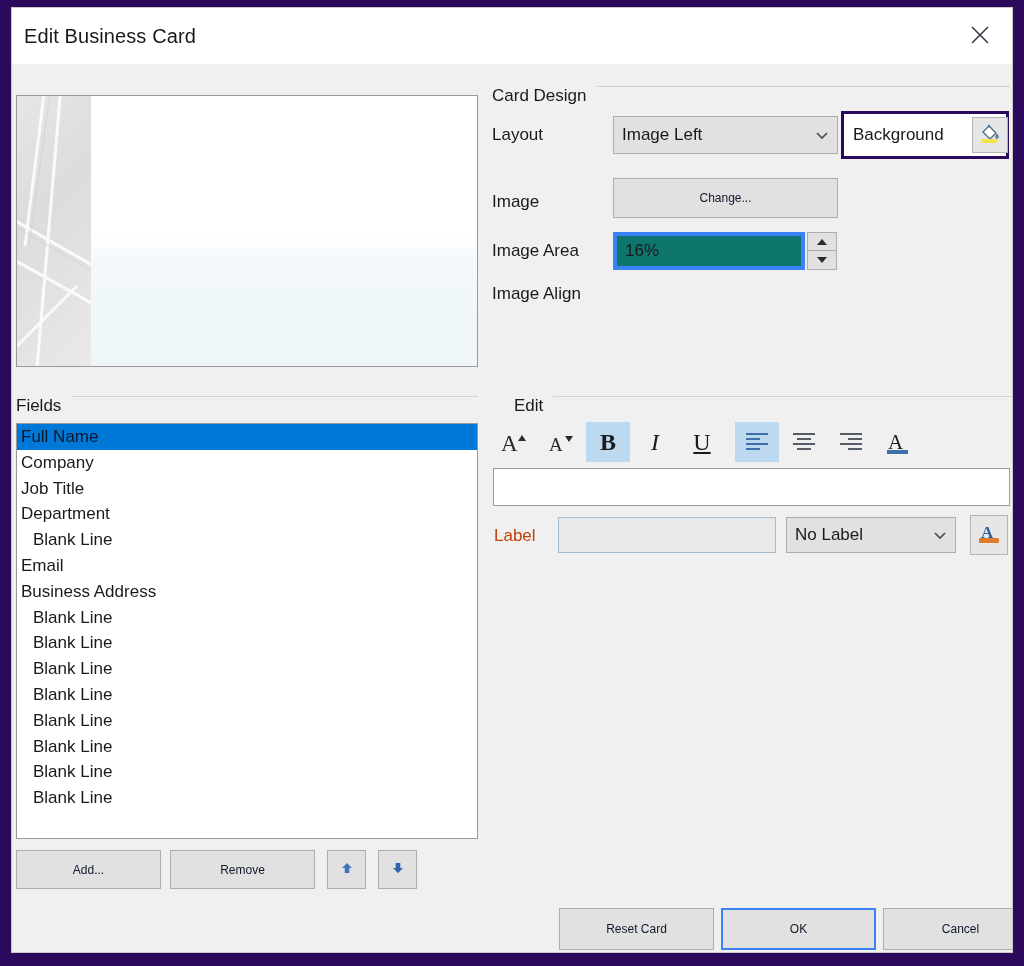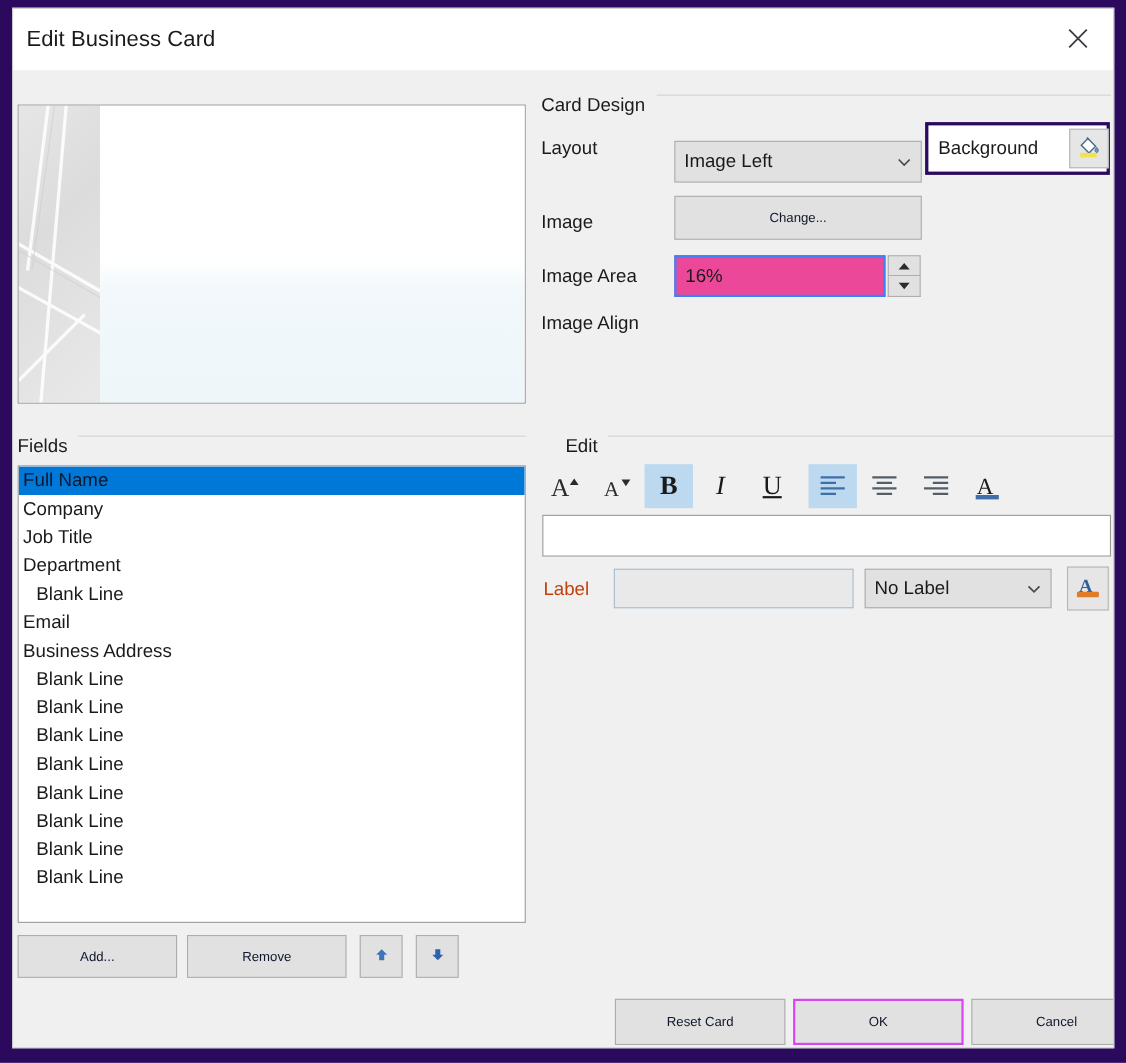--- a/index.html
+++ b/index.html
@@ -131,22 +131,22 @@
     background: #e6e6e6;
     border: 1px solid #b4b4b4;
     display: flex; align-items: center; justify-content: center;
     cursor: default;
   }
 
   
   #image-area-input {
     position: absolute; left: 601px; top: 168px;
     width: 192px; height: 38px;
-    background: #ec4899;
-    border: 2px solid #3b82f6;
+    background: #0f766e;
+    border: 4px solid #3b82f6;
     display: flex; align-items: center;
     padding: 0 8px;
     font-size: 17px; color: #1a1a1a;
   }
   #image-area-spin {
     position: absolute; left: 795px; top: 168px;
     width: 30px; height: 38px;
     display: flex; flex-direction: column;
   }
   #image-area-spin .sp {
@@ -237,21 +237,21 @@
     background: #e6e6e6;
     border: 1px solid #b4b4b4;
     display: flex; align-items: center; justify-content: center;
     cursor: default;
   }
 
   
   #reset-card-btn { left: 547px; top: 844px; width: 155px; height: 42px; }
   #ok-btn {
     left: 709px; top: 844px; width: 155px; height: 42px;
-    border: 2px solid #d946ef;
+    border: 2px solid #3b82f6;
   }
   #cancel-btn { left: 871px; top: 844px; width: 155px; height: 42px; }
 </style>
 </head>
 <body>
 
 <div id="window">
 
   <div id="titlebar">
     <div id="title-text">Edit Business Card</div>
@@ -283,21 +283,21 @@
       </div>
       <div id="card-body-area"></div>
     </div>
 
     <div class="group-header" id="card-design-header">
       <span>Card Design</span>
       <span class="g-line"></span>
     </div>
 
     <div class="form-label" style="left:480px; top:61px;">Layout</div>
-    <div class="combo" style="left:601px; top:52px; width:225px; height:38px;margin-top:12px;">
+    <div class="combo" style="left:601px; top:52px; width:225px; height:38px;">
       <span class="c-val">Image Left</span>
       <span class="c-arrow">
         <svg width="14" height="14" viewBox="0 0 14 14">
           <polyline points="2,5 7,10 12,5" fill="none" stroke="#4a4a4a" stroke-width="1.6"></polyline>
         </svg>
       </span>
     </div>
 
     <div id="background-wrap">
       <span id="background-label">Background</span>

